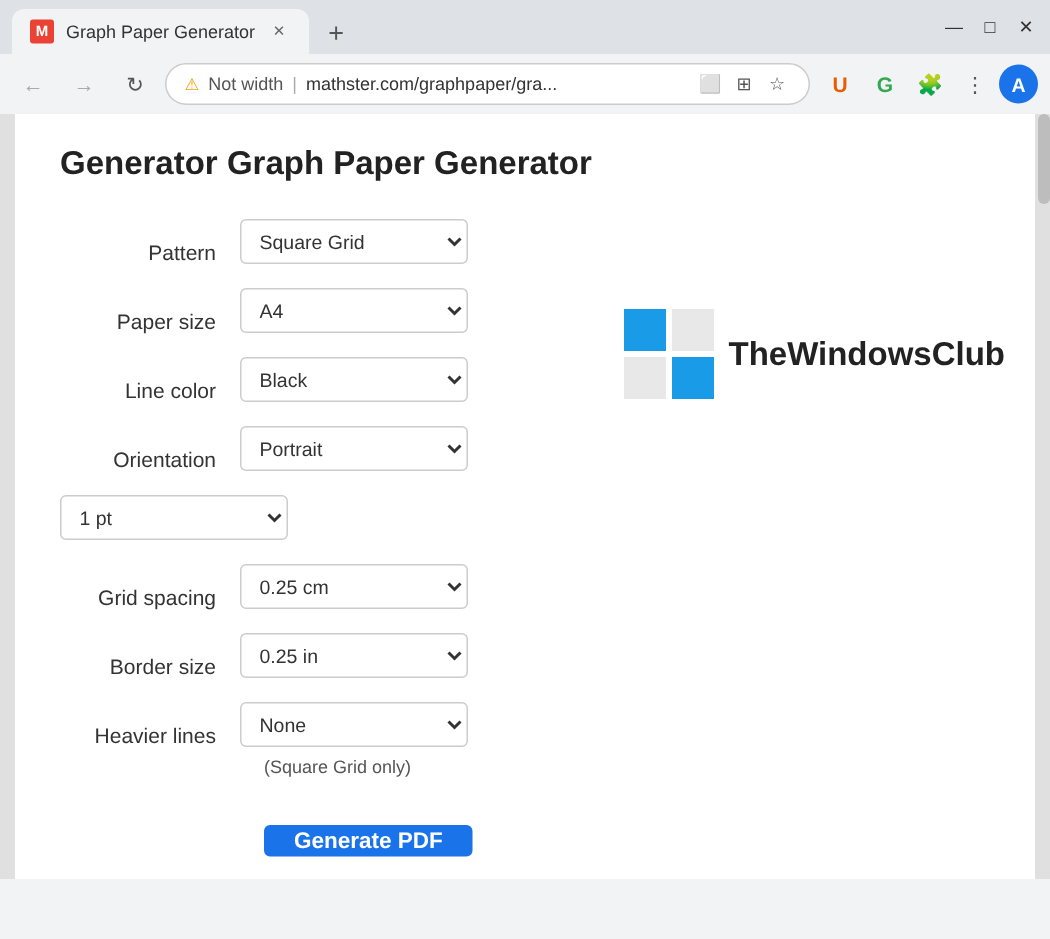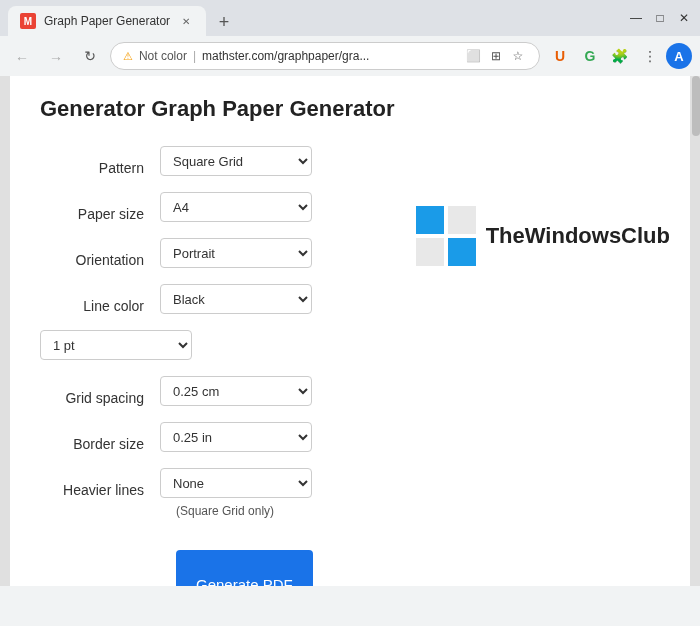--- a/index.html
+++ b/index.html
@@ -255,23 +255,23 @@
       appearance: auto;
     }
 
     .generate-btn {
       margin-top: 16px;
       margin-left: 16px;
       background: #1a73e8;
       color: white;
       border: none;
       border-radius: 4px;
-      padding: 26px 20px;
+      padding: 2px 20px;
       font-size: 15px;
-      font-weight: 400;
+      font-weight: 700;
       cursor: pointer;
     }
 
     .heavier-lines-note {
       font-size: 12px;
       color: #555;
       margin-left: 0;
       margin-top: -10px;
       margin-bottom: 16px;
       padding-left: 136px;
@@ -345,21 +345,21 @@
       <div class="win-btn">✕</div>
     </div>
   </div>
 
   <div class="address-bar">
     <button class="nav-btn disabled">←</button>
     <button class="nav-btn disabled">→</button>
     <button class="nav-btn">↻</button>
     <div class="omnibox">
       <span class="security-icon">⚠</span>
-      <span style="font-size:12px;color:#555;">Not color</span>
+      <span style="font-size:12px;color:#555;">Not width</span>
       <span style="color:#aaa;font-size:12px;">|</span>
       <span class="url-text">mathster.com/graphpaper/gra...</span>
       <div class="omnibox-icons">
         <div class="omnibox-icon">⬜</div>
         <div class="omnibox-icon">⊞</div>
         <div class="omnibox-icon">☆</div>
       </div>
     </div>
     <div class="toolbar-icons">
       <div class="toolbar-icon" style="color:#e85d04;font-weight:bold;">U</div>
@@ -405,34 +405,34 @@
         <label class="form-label">Paper size</label>
         <select class="form-select">
           <option>A4</option>
           <option>A3</option>
           <option>Letter</option>
           <option>Legal</option>
         </select>
       </div>
 
       <div class="form-row">
-        <label class="form-label">Orientation</label>
-        <select class="form-select">
-          <option>Portrait</option>
-          <option>Landscape</option>
-        </select>
-      </div>
-
-      <div class="form-row">
         <label class="form-label">Line color</label>
         <select class="form-select">
           <option>Black</option>
           <option>Blue</option>
           <option>Gray</option>
           <option>Red</option>
+        </select>
+      </div>
+
+      <div class="form-row">
+        <label class="form-label">Orientation</label>
+        <select class="form-select">
+          <option>Portrait</option>
+          <option>Landscape</option>
         </select>
       </div>
 
       <div class="form-row">
         <select class="form-select">
           <option>0.5 pt</option>
           <option selected="">1 pt</option>
           <option>1.5 pt</option>
           <option>2 pt</option>
         </select>

